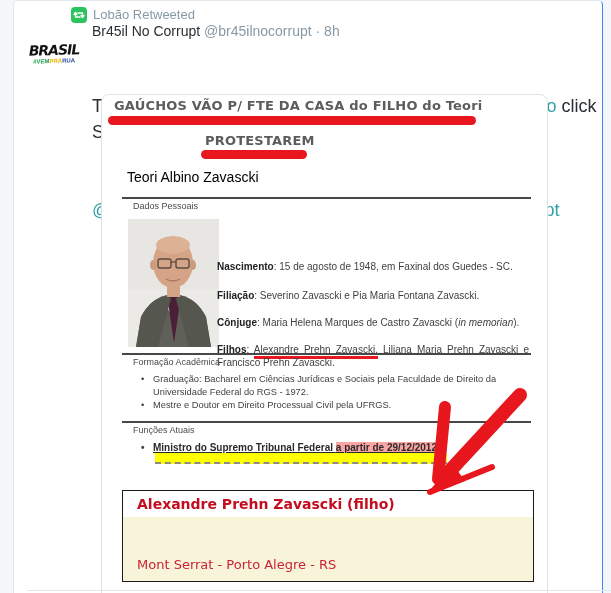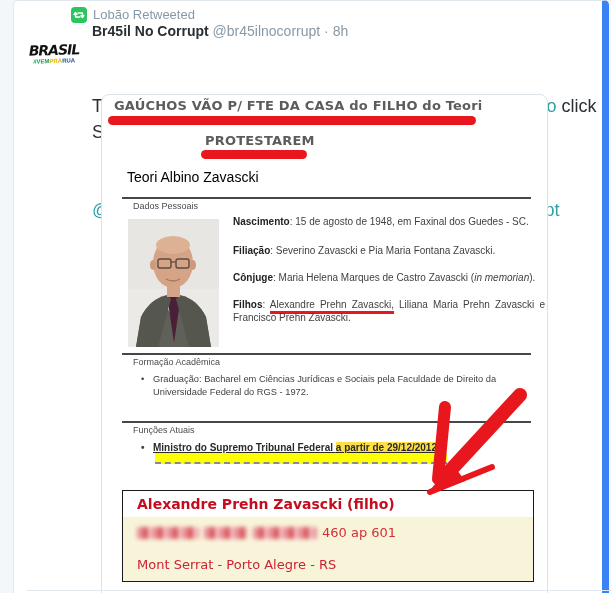--- a/index.html
+++ b/index.html
@@ -1,56 +1,56 @@
 <!DOCTYPE html>
 <html><head>
 <meta charset="utf-8">
 <style>
   html,body{margin:0;padding:0;}
   body{background:#f4f7f9;font-family:"Liberation Sans",sans-serif;}
   .stage{position:relative;width:611px;height:593px;overflow:hidden;background:#f4f7f9;}
   .tweet-card{position:absolute;left:13px;top:0;width:588px;height:593px;background:#fff;
-    border-left:1px solid #e1e8ed;border-right:7px solid #3b82f6;border-top:1px solid #e1e8ed;
+    border-left:1px solid #e1e8ed;border-right:1px solid #3b82f6;border-top:1px solid #e1e8ed;
     border-radius:5px 5px 0 0;}
   
   .rt-icon{position:absolute;left:57px;top:6px;width:16px;height:16px;}
   .rt-label{position:absolute;left:79px;top:6px;font-size:13px;color:#8899a6;}
   
   .avatar{position:absolute;left:15px;top:34px;width:50px;height:48px;background:#fff;
     text-align:center;transform:rotate(-2deg);}
   .avatar .brasil{font-family:"DejaVu Sans",sans-serif;font-weight:bold;font-style:italic;
     font-size:14px;color:#111;letter-spacing:-1px;line-height:15px;margin-top:8px;}
   .avatar .tagline{font-size:6px;font-weight:bold;letter-spacing:0px;line-height:7px;}
   
   .author-row{position:absolute;left:78px;top:22px;font-size:14px;white-space:pre;}
-  .author-name{font-weight:bold;color:#292f33;}
+  .author-name{font-weight:normal;color:#292f33;}
   .author-meta{color:#8899a6;}
   
   .tweet-text{position:absolute;left:78px;top:40px;width:520px;font-size:18px;
     line-height:26px;color:#292f33;white-space:pre-wrap;}
   .lnk{color:#2f9fa8;}
   
   .media-card{position:absolute;left:87px;top:93px;width:445px;height:500px;background:#fff;
     border:1px solid #dbe3e8;border-radius:8px 8px 0 0;overflow:hidden;cursor:pointer;}
   .headline{position:absolute;font-family:"DejaVu Sans",sans-serif;font-weight:bold;
     font-size:13px;color:#5c5c5c;letter-spacing:0.2px;white-space:nowrap;}
   .red-stroke{position:absolute;height:9px;border-radius:5px;background:#e8161d;}
   .bio-name{position:absolute;left:25px;top:74px;font-size:14px;color:#000000;}
   .sec-divider{position:absolute;left:20px;width:409px;height:2px;background:#474747;}
   .sec-label{position:absolute;left:31px;font-size:9px;color:#4a4a4a;}
-  .bio-field{position:absolute;left:131px;width:312px;font-size:10px;color:#3f3f3f;
-    line-height:13px;text-align:justify;}
+  .bio-field{position:absolute;left:115px;width:312px;font-size:10px;color:#3f3f3f;
+    line-height:13px;text-align:justify;margin-top:45px;}
   .bio-field b{color:#222;}
   .it{font-style:italic;}
   .red-under{border-bottom:3px solid #e8161d;padding-bottom:1px;}
   .bullets{position:absolute;left:37px;width:392px;font-size:9.3px;color:#3f3f3f;line-height:12.5px;}
   .bullet{position:relative;padding-left:14px;margin-bottom:1px;}
   .bullet:before{content:"•";position:absolute;left:2px;top:0;color:#3f3f3f;}
   .funcao-line{font-weight:bold;font-size:10px;color:#2a2a2a;text-decoration:underline;}
-  .hl{background:#fde047;}
+  .hl{background:#fca5a5;}
   .yellow-strip{position:absolute;left:53px;top:358px;width:292px;height:9px;background:#ffff00;
     border-bottom:2px dashed #8a8a8a;}
   .photo{position:absolute;left:26px;top:124px;width:91px;height:128px;}
   
   .info-box{position:absolute;left:20px;top:395px;width:410px;height:90px;background:#fff;
     border:1.5px solid #1a1a1a;font-family:"DejaVu Sans",sans-serif;}
   .info-title{position:absolute;left:14px;top:5px;font-size:14px;font-weight:bold;color:#c40d1f;}
   .info-cream{position:absolute;left:0;top:26px;right:0;bottom:0;background:#f8f4da;}
   .info-addr{position:absolute;left:14px;top:8px;font-size:13px;color:#d2303a;white-space:nowrap;}
   .blur-block{display:inline-block;height:12px;border-radius:2px;vertical-align:-2px;
@@ -117,33 +117,33 @@
 
       <div class="bio-field" style="top:120px;"><b>Nascimento</b><span>: 15 de agosto de 1948, em Faxinal dos Guedes - SC.</span></div>
       <div class="bio-field" style="top:149px;"><b>Filiação</b><span>: Severino Zavascki e Pia Maria Fontana Zavascki.</span></div>
       <div class="bio-field" style="top:203px;"><b>Filhos</b><span>: </span><span class="red-under">Alexandre Prehn Zavascki,</span><span> Liliana Maria Prehn Zavascki e Francisco Prehn Zavascki.</span></div>
       <div class="bio-field" style="top:176px;"><b>Cônjuge</b><span>: Maria Helena Marques de Castro Zavascki (</span><span class="it">in memorian</span><span>).</span></div>
 
       <div class="sec-divider" style="top:258px;"></div>
       <div class="sec-label" style="top:262px;">Formação Acadêmica</div>
       <div class="bullets" style="top:278px;">
         <div class="bullet">Graduação: Bacharel em Ciências Jurídicas e Sociais pela Faculdade de Direito da Universidade Federal do RGS - 1972.</div>
+        <div class="bullet">Mestre e Doutor em Direito Processual Civil pela UFRGS.</div>
       </div>
 
       <div class="sec-divider" style="top:326px;"></div>
       <div class="sec-label" style="top:330px;">Funções Atuais</div>
       <div class="bullets" style="top:347px;">
         <div class="bullet funcao-line"><span>Ministro do Supremo Tribunal Federal </span><span class="hl">a partir de 29/12/2012</span><span>.</span></div>
       </div>
       <div class="yellow-strip"></div>
 
       <div class="info-box">
         <div class="info-title">Alexandre Prehn Zavascki (filho)</div>
         <div class="info-cream">
-          <div class="info-addr"><span class="blur-block" style="width:62px;"></span><span class="blur-block" style="width:44px;"></span><span class="blur-block" style="width:64px;"></span><span>460 ap 601</span></div>
           <div class="info-city">Mont Serrat - Porto Alegre - RS</div>
         </div>
       </div>
     </div>
 
     <svg class="arrow-overlay" width="611" height="593" viewBox="0 0 611 593">
       <line x1="506" y1="394" x2="433" y2="473" stroke="#e8161d" stroke-width="14" stroke-linecap="round"></line>
       <line x1="431" y1="406" x2="424" y2="478" stroke="#e8161d" stroke-width="12" stroke-linecap="round"></line>
       <line x1="478" y1="466" x2="416" y2="491" stroke="#e8161d" stroke-width="6" stroke-linecap="round"></line>
       <path d="M438 462 L413 493 L451 480 Z" fill="#e8161d"></path>

